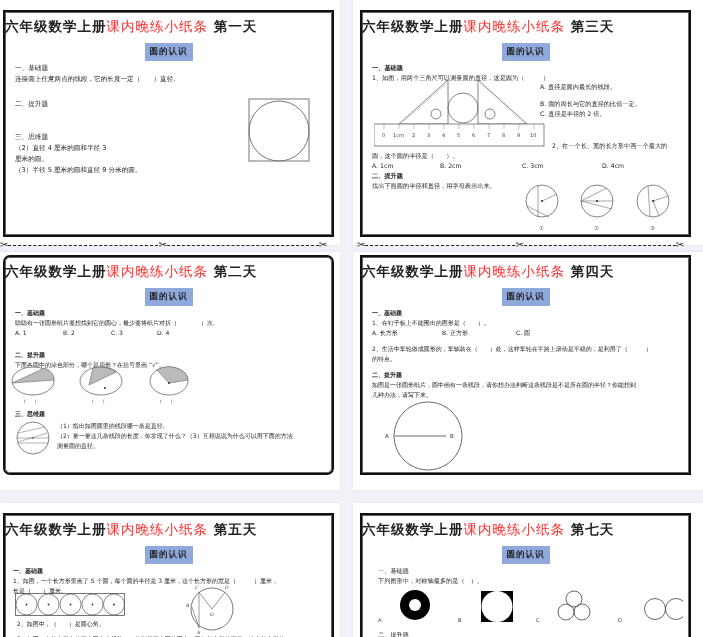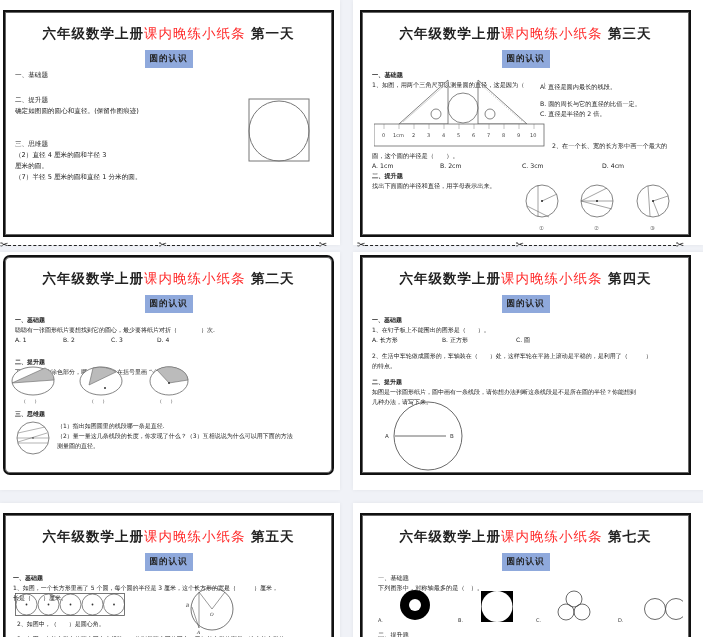--- a/index.html
+++ b/index.html
@@ -17,25 +17,24 @@
     overflow: hidden;
   }
   .sheet {
     position: absolute;
     border: 2px solid #111;
     box-shadow: inset 0 0 0 1px #666;
     background: #fff;
     overflow: hidden;
   }
   .title {
-    text-align: center;
     font-family: "DejaVu Serif", serif;
     font-weight: bold;
     font-size: 13.5px;
-    margin-top: 13px;
+    margin-top: 6px;
     letter-spacing: 1px;
     white-space: nowrap;
   }
   .title .red { color: #ff2a2a; font-weight: normal; }
   .badge-wrap { text-align: center; margin-top: 3px; }
   .badge {
     display: inline-block;
     background: #8fa9dc;
     font-family: "DejaVu Serif", serif;
     font-weight: bold;
@@ -65,28 +64,28 @@
 <body>
 
 <div class="card" style="left:0;top:0;width:340px;height:245px;">
   <div class="sheet" style="left:3px;top:10px;width:327px;height:223px;">
     <div class="title">
       <span>六年级数学上册</span><span class="red">课内晚练小纸条</span>&nbsp;<span>第一天</span>
     </div>
     <div class="badge-wrap"><span class="badge">圆的认识</span></div>
     <div class="body">
       <div class="sec">一、基础题</div>
+      <div>连接圆上任意两点的线段，它的长度一定（　　）直径.</div>
       <div class="sec" style="margin-top:14px">二、提升题</div>
-      <div>确定如图圆的圆心和直径。(保留作图痕迹)</div>
       <div class="sec" style="margin-top:22px">三、思维题</div>
       <div class="row">
         <span>（2）直径 4 厘米的圆和半径 3</span>
       </div>
       <div>厘米的圆。</div>
-      <div>（7）半径 5 厘米的圆和直径 1 分米的圆。</div>
+      <div>（3）半径 5 厘米的圆和直径 9 分米的圆。</div>
     </div>
     <svg class="abs" style="left:243px;top:86px" width="62" height="64" viewBox="0 0 62 64">
       <rect x="1" y="1" width="60" height="62" fill="none" stroke="#777" stroke-width="1"></rect>
       <circle cx="31" cy="33" r="30" fill="none" stroke="#777" stroke-width="1"></circle>
     </svg>
   </div>
   <div class="cut" style="left:0;top:140px;"></div>
 </div>
 <div class="cut" style="left:0;top:240px;width:340px;">
   <span>✂</span><span class="dash" style="width:150px"></span><span>✂</span><span class="dash" style="width:152px"></span><span>✂</span>

